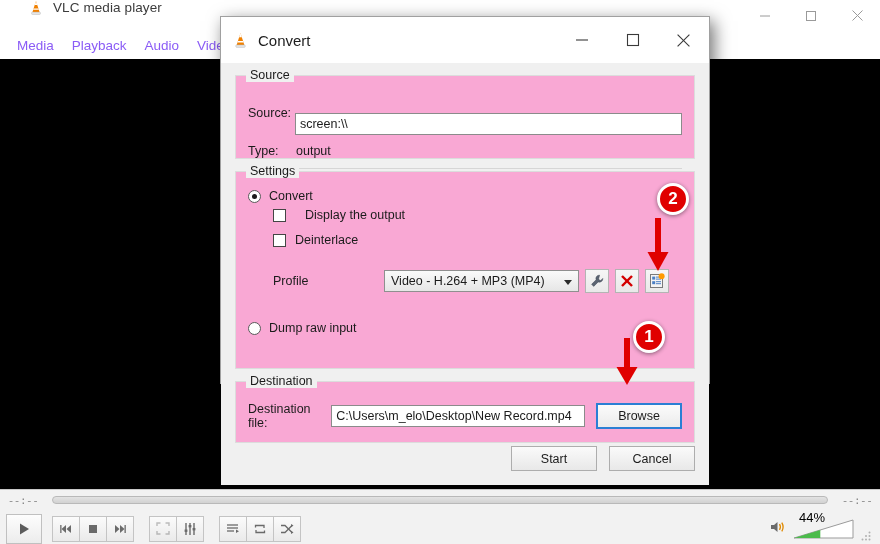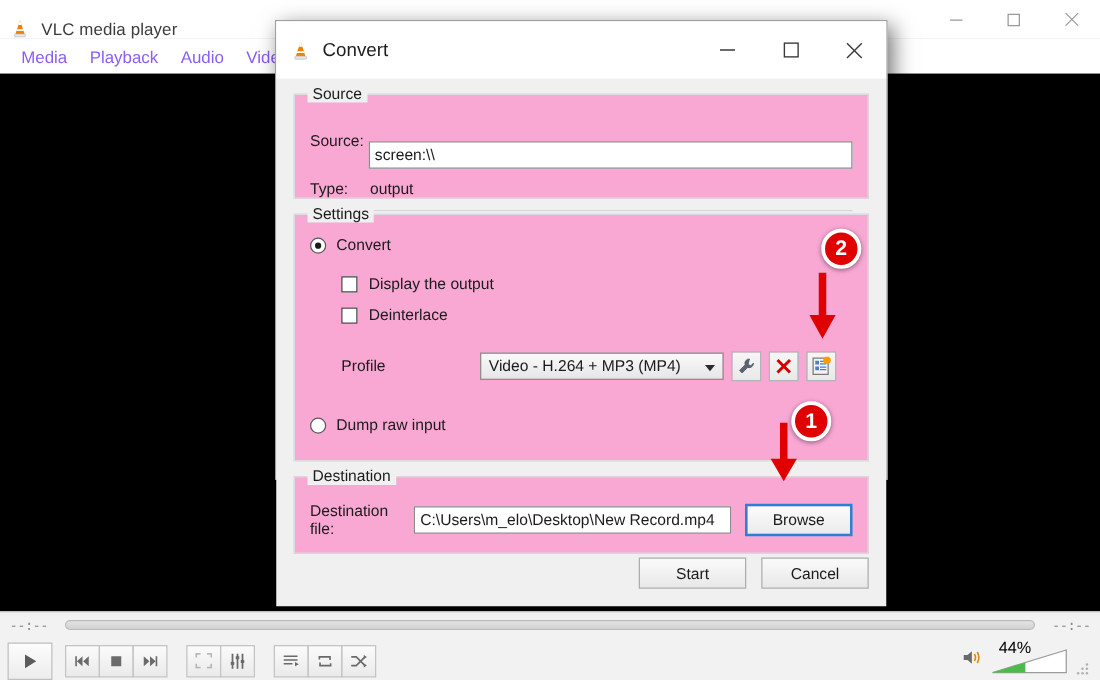--- a/index.html
+++ b/index.html
@@ -23,23 +23,23 @@
     width: 880px; height: 544px;
     background: #000;
   }
   .vlc-titlebar {
     position: absolute; left: 0; top: 0;
     width: 880px; height: 31px;
     background: #ffffff;
     border-bottom: 1px solid #ffffff;
   }
   .vlc-title-left {
-    position: absolute; left: 8px; top: 0;
+    position: absolute; left: 28px; top: 0;
     height: 31px;
-    display: flex; align-items: flex-end; gap: 9px;
+    display: flex; align-items: flex-start; gap: 9px;
   }
   .vlc-title-text {
     font-size: 13.5px;
     color: #3b3b3b;
     letter-spacing: 0.1px;
   }
   .vlc-cone {
     width: 16px; height: 16px;
     position: relative;
     display: inline-block;
@@ -572,21 +572,21 @@
 
       <div class="group" style="height:198px;">
         <div class="group-title">Settings</div>
         <div class="group-inner" style="padding-top:17px;">
 
           <div class="row">
             <div class="radio checked"></div>
             <div class="lbl" style="margin-left:8px;">Convert</div>
           </div>
 
-          <div class="row" style="margin-top:17px; margin-left:25px;">
+          <div class="row" style="margin-top:5px; margin-left:25px;gap:10px;">
             <div class="checkbox"></div>
             <div class="lbl" style="margin-left:9px;">Display the output</div>
           </div>
 
           <div class="row" style="margin-top:11px; margin-left:25px;">
             <div class="checkbox"></div>
             <div class="lbl" style="margin-left:9px;">Deinterlace</div>
           </div>
 
           <div class="row" style="margin-top:22px; margin-left:25px;">

